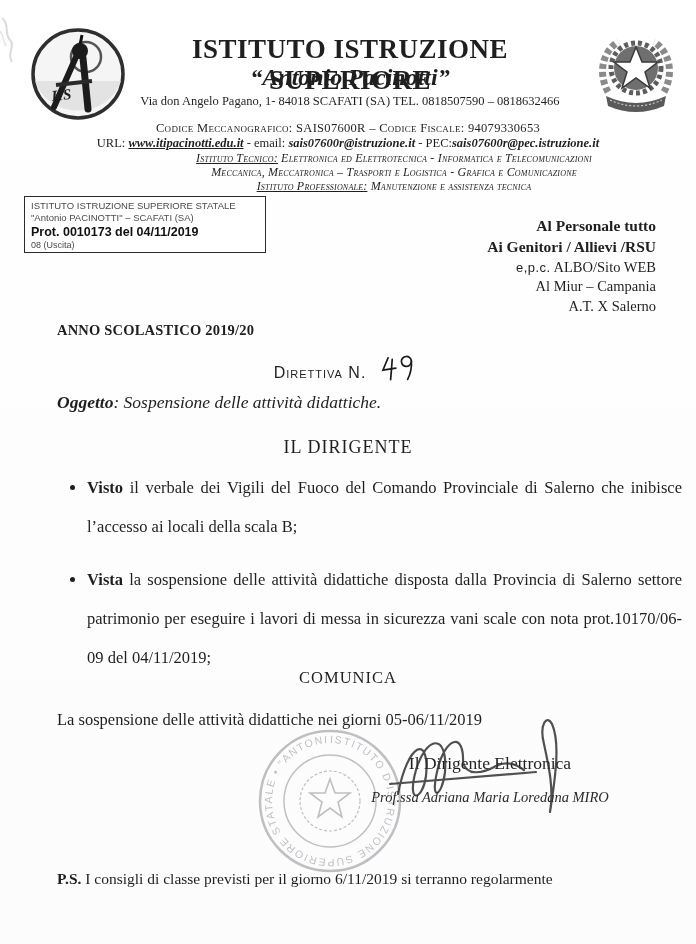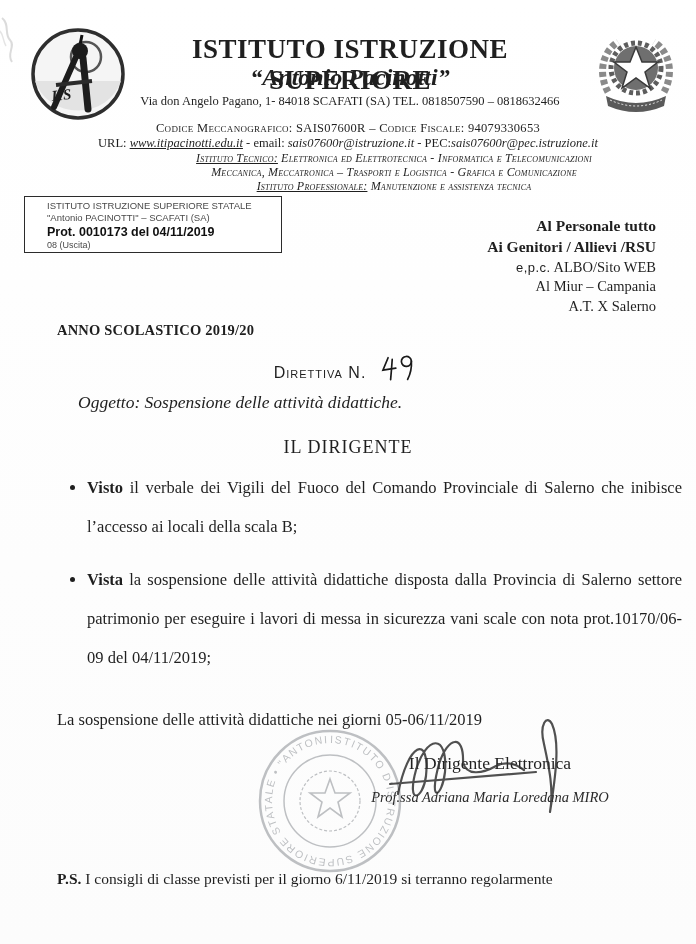--- a/index.html
+++ b/index.html
@@ -10,48 +10,48 @@
   }
   .abs{position:absolute;}
   .center{text-align:center;}
 
   
   .hdr-title{left:110px;width:480px;top:34px;font-size:27px;font-weight:bold;letter-spacing:.5px;}
   .hdr-sub{left:110px;width:480px;top:64px;font-size:24px;font-weight:bold;font-style:italic;}
   .hdr-addr{left:110px;width:480px;top:94px;font-size:12.5px;}
   .hdr-codes{left:0;width:100%;top:121px;font-size:12.5px;font-variant:small-caps;letter-spacing:.3px;}
   .hdr-url{left:0;width:100%;top:136px;font-size:12.5px;}
-  .it{font-style:italic;}
+  .it{font-style:italic;font-weight:bold;}
   .u{text-decoration:underline;}
   .hdr-line{left:0;width:100%;font-size:12px;font-style:italic;font-variant:small-caps;letter-spacing:.2px;padding-left:46px;}
   .l-tec{top:151px;} .l-tec2{top:165px;} .l-prof{top:179px;}
 
   
   .prot-box{
     left:24px;top:196px;width:228px;height:50px;border:1.3px solid #2b2b2b;
-    background:rgba(255,255,255,.6);padding:3px 6px 2px 22px;
+    background:rgba(255,255,255,.6);padding:3px 6px 2px 6px;
     font-family:"Liberation Sans", sans-serif;line-height:1.25;
   }
   .prot-box .small{font-size:9.5px;color:#4a4a4a;}
   .prot-box .prot{font-size:12.5px;font-weight:bold;color:#101010;margin:1px 0 0 0;}
   .prot-box .tiny{font-size:9px;color:#4a4a4a;}
 
   
   .recipients{right:40px;top:216px;width:300px;text-align:right;line-height:1.35;}
   .recipients .b{font-weight:bold;font-size:15.5px;}
   .recipients .n{font-size:14.5px;}
   .epc-label{font-family:"Liberation Sans", sans-serif;font-size:13px;letter-spacing:.5px;}
 
   
   .anno{left:57px;top:322px;font-size:14.5px;font-weight:bold;letter-spacing:.2px;}
   .direttiva{left:0;width:100%;top:352px;font-size:17px;}
   .direttiva .lbl{font-family:"Liberation Sans", sans-serif;font-variant:small-caps;letter-spacing:1px;font-size:16px;}
   .dir-num{display:inline-block;vertical-align:-6px;margin-left:10px;transform:rotate(-4deg);}
   .oggetto{left:57px;top:392px;font-size:17.5px;font-style:italic;}
-  .oggetto .lbl{font-weight:normal;margin-left:21px;}
+  .oggetto .lbl{font-weight:bold;}
   .dirigente{left:0;width:100%;top:437px;font-size:18px;letter-spacing:1px;}
   ul.points{left:65px;top:468px;width:595px;margin:0;padding:0 0 0 22px;font-size:16.5px;line-height:39px;text-align:justify;}
   ul.points li{margin-bottom:14px;}
   .lead{font-weight:bold;}
   .comunica{left:0;width:100%;top:668px;font-size:16.5px;letter-spacing:1px;}
   .comunica-text{left:57px;top:710px;font-size:16.5px;}
 
   
   .sig-role{left:340px;top:753px;width:300px;text-align:center;font-size:17.5px;}
   .sig-name{left:330px;top:789px;width:320px;text-align:center;font-size:14.5px;font-style:italic;color:#2a2a2a;}
@@ -133,20 +133,21 @@
 
   <div class="abs oggetto"><span class="lbl">Oggetto</span><span>: Sospensione delle attività didattiche.</span></div>
 
   <div class="abs dirigente center">IL DIRIGENTE</div>
 
   <ul class="abs points">
     <li><span class="lead">Visto</span><span> il verbale dei Vigili del Fuoco del Comando Provinciale di Salerno che inibisce l’accesso ai locali della scala B;</span></li>
     <li><span class="lead">Vista</span><span> la sospensione delle attività didattiche disposta dalla Provincia di Salerno settore patrimonio per eseguire i lavori di messa in sicurezza vani scale con nota prot.10170/06-09 del 04/11/2019;</span></li>
   </ul>
 
+  <div class="abs comunica center">COMUNICA</div>
   <div class="abs comunica-text">La sospensione delle attività didattiche nei giorni 05-06/11/2019</div>
 
   <svg class="abs seal-wrap" viewBox="0 0 156 156">
     <defs>
       <path id="sealCircle" d="M78,20 a58,58 0 1,1 -0.01,0"></path>
     </defs>
     <circle cx="78" cy="78" r="70" fill="none" stroke="#8b8f94" stroke-width="2.5"></circle>
     <circle cx="78" cy="78" r="46" fill="none" stroke="#8b8f94" stroke-width="1.5"></circle>
     <text font-family="Liberation Sans, sans-serif" font-size="10.5" fill="#8b8f94" letter-spacing="1.5">
       <textPath href="#sealCircle" startOffset="0">ISTITUTO D'ISTRUZIONE SUPERIORE STATALE  •  "ANTONIO PACINOTTI"  •  SCAFATI</textPath>

